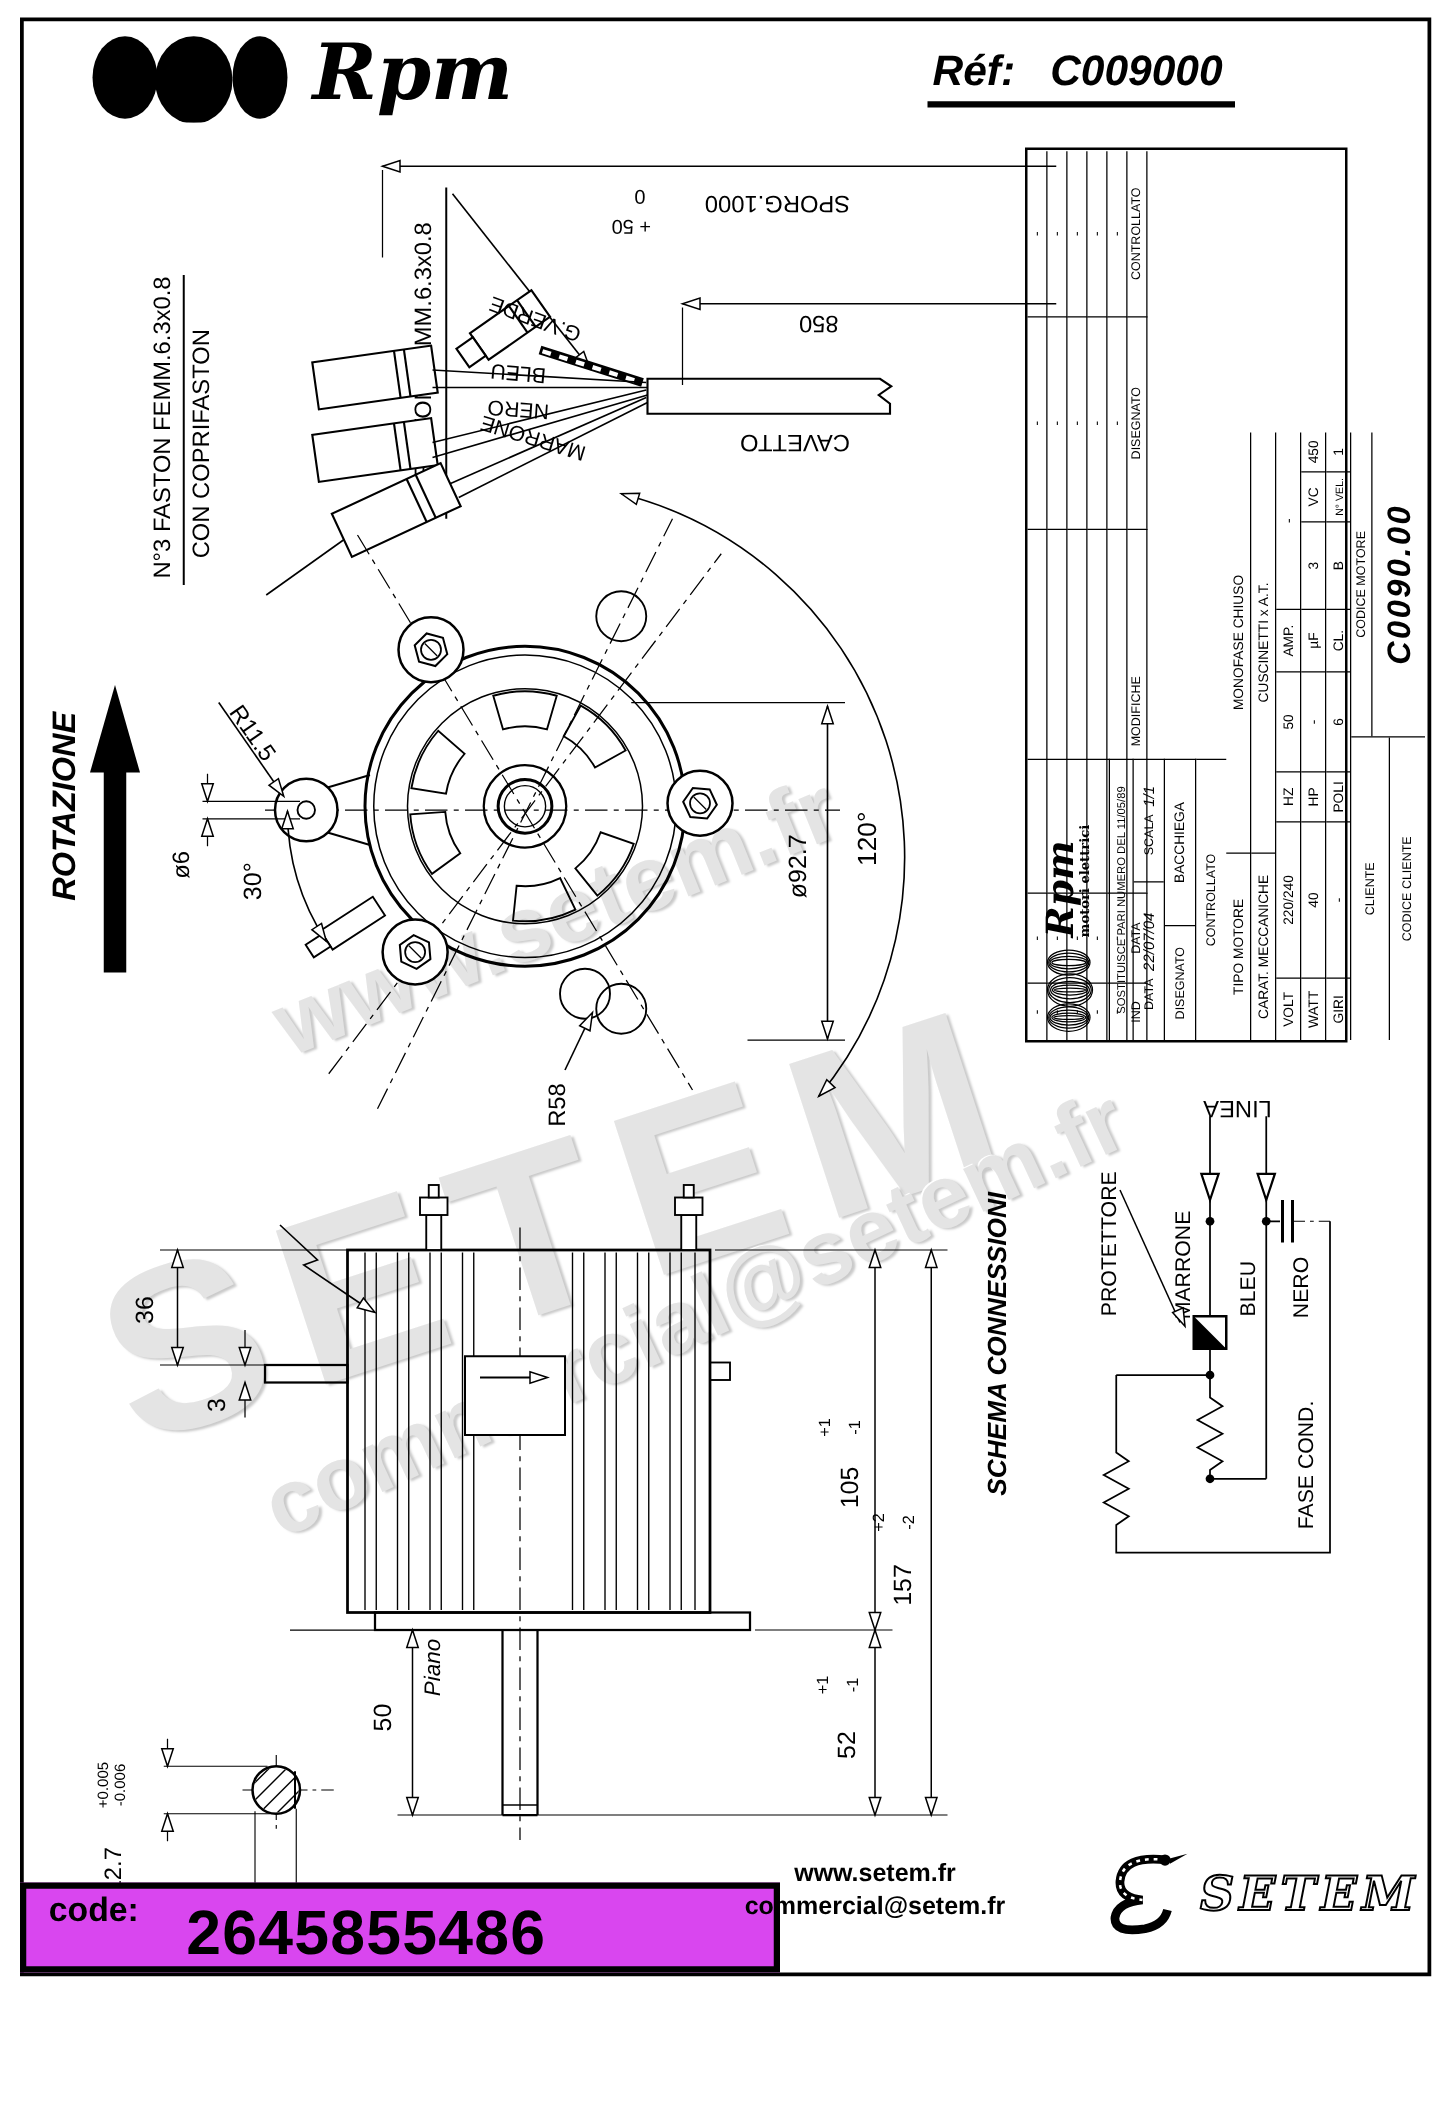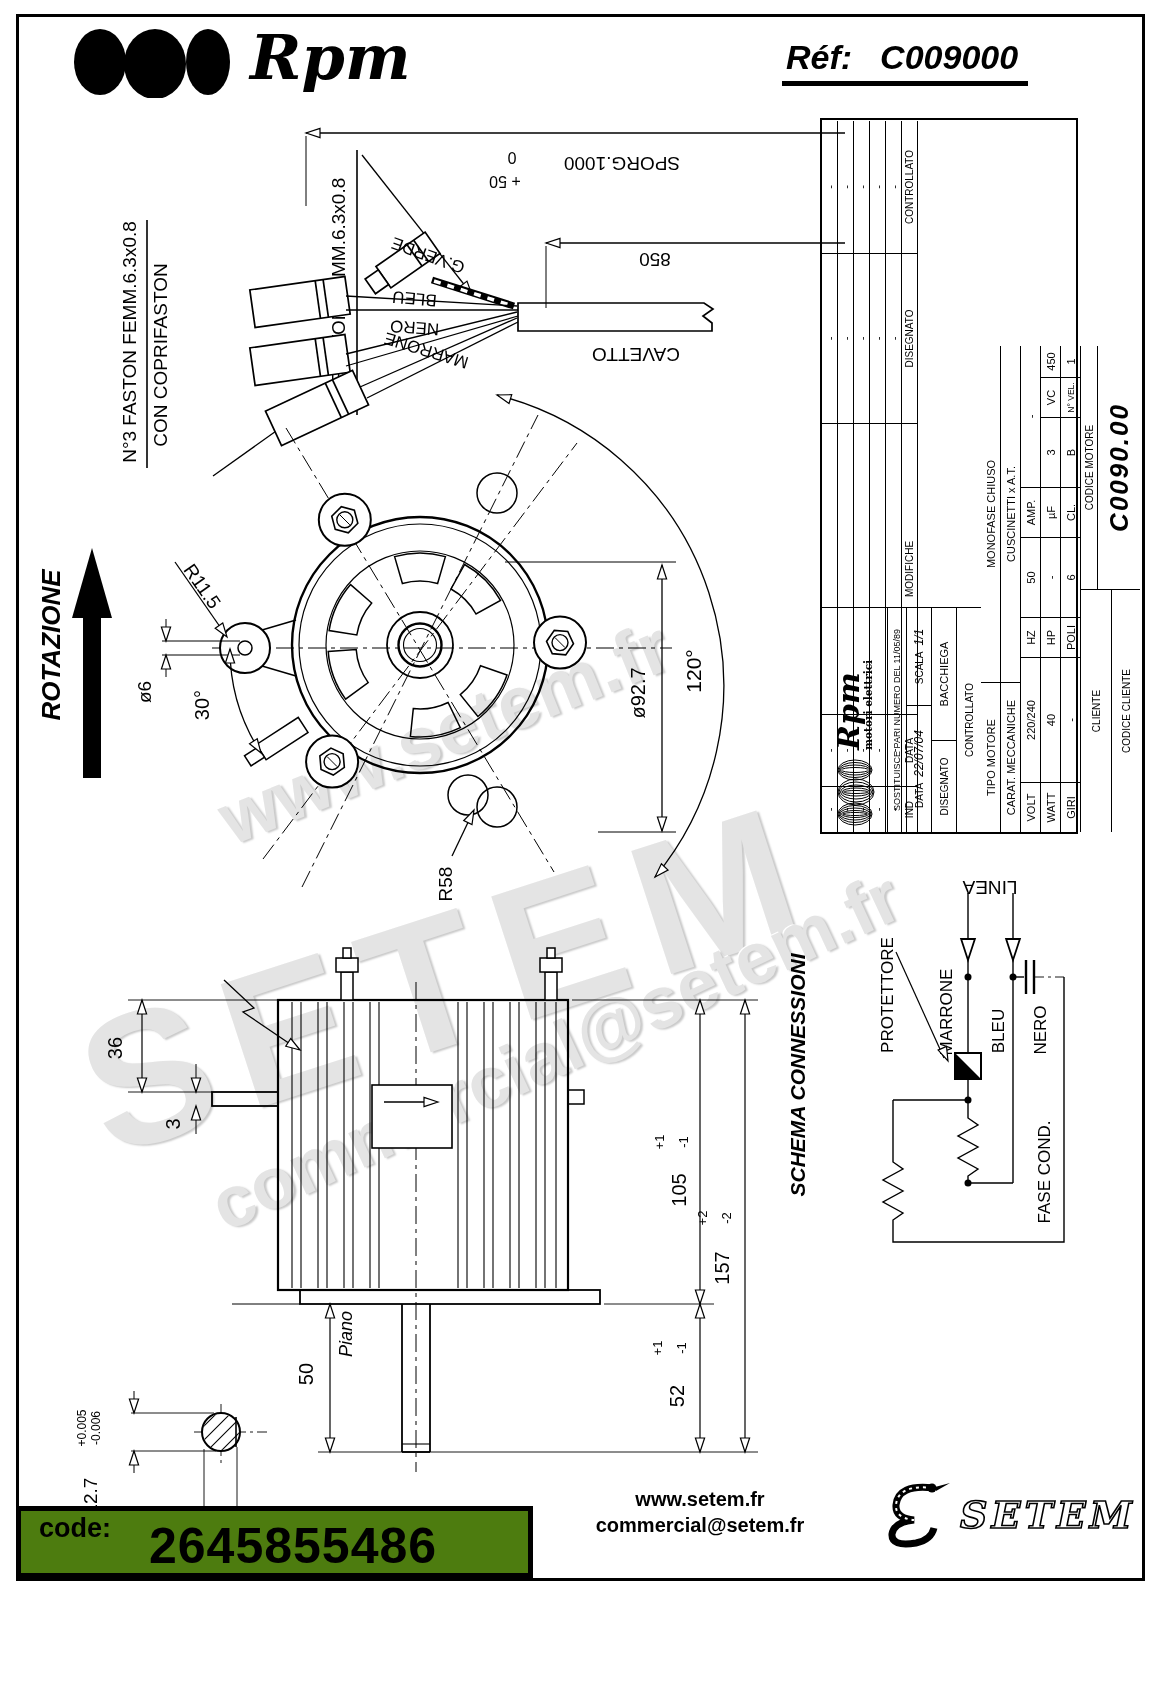--- a/index.html
+++ b/index.html
@@ -10,21 +10,21 @@
   .wm{position:absolute;color:#e4e4e4;font-weight:bold;white-space:nowrap;z-index:1;
       text-shadow:2px 2px 2px #c9c9c9,-1px -1px 0 #ffffff;font-family:"Liberation Sans",sans-serif;}
   #wm1{left:205px;top:690px;font-size:74px;transform:rotate(-22deg);}
   #wm2{left:70px;top:870px;font-size:188px;letter-spacing:22px;transform:rotate(-18deg);}
   #wm3{left:180px;top:1010px;font-size:72px;transform:rotate(-25deg);}
   
   #brand{position:absolute;left:38px;top:22px;z-index:3;display:flex;align-items:center;}
   #brand-name{font-family:"DejaVu Serif",serif;font-style:italic;font-weight:bold;font-size:62px;
               margin-left:12px;margin-top:-6px;}
   #refbox{position:absolute;left:742px;top:38px;z-index:3;border-bottom:5px solid #000;padding:0 10px 4px 4px;
-          font-style:italic;font-weight:bold;font-size:34px;display:flex;gap:28px;margin-left:40px;}
+          font-style:italic;font-weight:bold;font-size:34px;display:flex;gap:28px;}
   
   #dwg{position:absolute;left:0;top:0;z-index:2;}
   #dwg .ln{stroke:#000;fill:none;}
   #dwg .wf{stroke:#000;fill:#fff;}
   #dwg .cl{stroke:#000;fill:none;stroke-width:1;stroke-dasharray:18 5 4 5;}
   #dwg .cl2{stroke:#000;fill:none;stroke-width:.9;stroke-dasharray:10 4 3 4;}
   #dwg text{fill:#000;font-family:"Liberation Sans",sans-serif;}
   #dwg .it{font-style:italic;}
   .ah{fill:#fff;stroke:#000;stroke-width:1.2;}
   .dot{fill:#000;stroke:none;}
@@ -43,22 +43,22 @@
   #tb-logo{height:66px;border-right:1.2px solid #000;border-bottom:1.2px solid #000;display:flex;
            align-items:center;padding-left:4px;box-sizing:border-box;}
   #tb-logo .rpm{font-family:"DejaVu Serif",serif;font-style:italic;font-weight:bold;font-size:30px;line-height:26px;}
   #tb-logo .sub{font-family:"DejaVu Serif",serif;font-weight:bold;font-size:10.5px;}
   .tbrow{display:flex;border-bottom:1.2px solid #000;box-sizing:border-box;}
   .tbrow:last-child{border-bottom:none;}
   .tbcell{border-right:1.2px solid #000;display:flex;align-items:center;justify-content:center;box-sizing:border-box;}
   #tb-right{left:225px;top:96px;width:486px;height:159px;display:flex;flex-direction:column;}
   #tb-bigval{font-style:italic;font-size:26px;font-weight:bold;letter-spacing:2px;}
   
-  #codebox{position:absolute;left:16px;top:1506px;width:517px;height:72px;border:5px solid #000;
-           box-sizing:border-box;z-index:4;background:#4d7c0f;}
+  #codebox{position:absolute;left:16px;top:1506px;width:608px;height:72px;border:5px solid #000;
+           box-sizing:border-box;z-index:4;background:#d946ef;}
   #codebox .cl1{position:absolute;left:18px;top:2px;font-size:27px;font-weight:bold;}
   #codebox .cl2{position:absolute;left:128px;top:6px;font-size:50px;font-weight:bold;letter-spacing:1px;}
   #siteblock{position:absolute;left:550px;top:1486px;width:300px;text-align:center;z-index:4;
              font-weight:bold;font-size:20px;line-height:26px;}
   #addr{position:absolute;left:462px;top:1548px;width:680px;font-size:16.5px;z-index:4;white-space:nowrap;}
   #setemlogo{position:absolute;left:878px;top:1478px;z-index:4;}
 </style>
 </head>
 <body>
 

